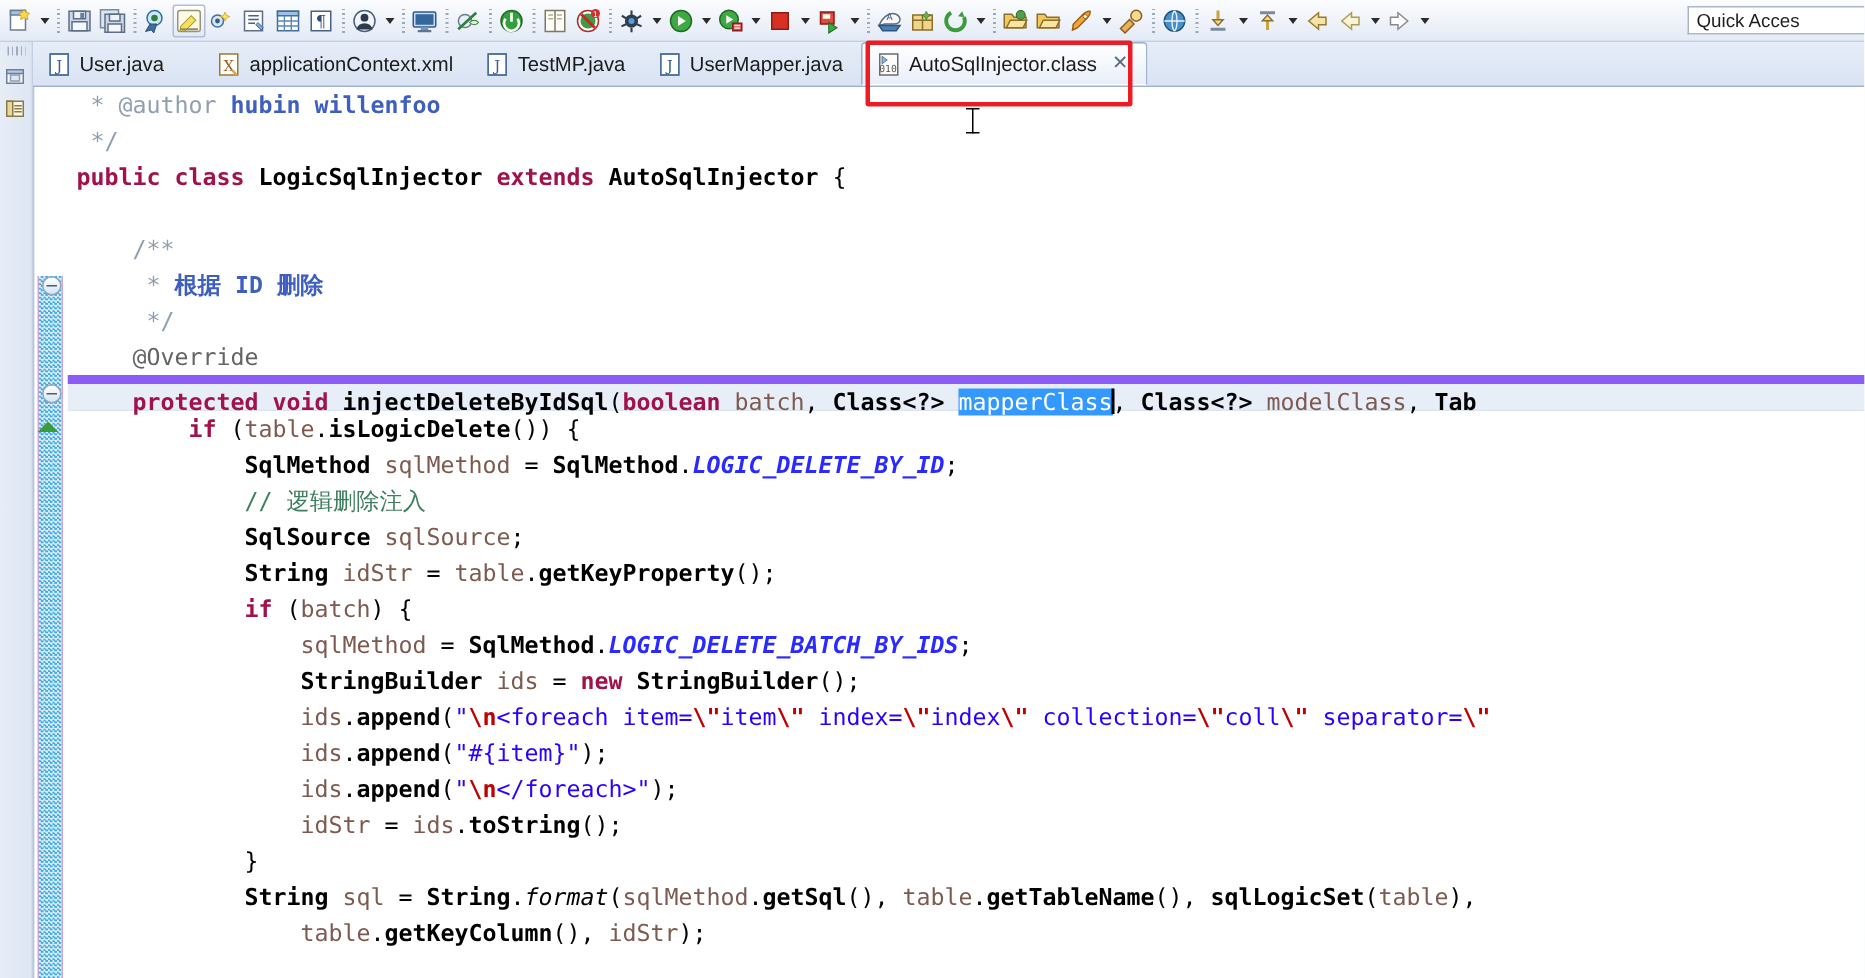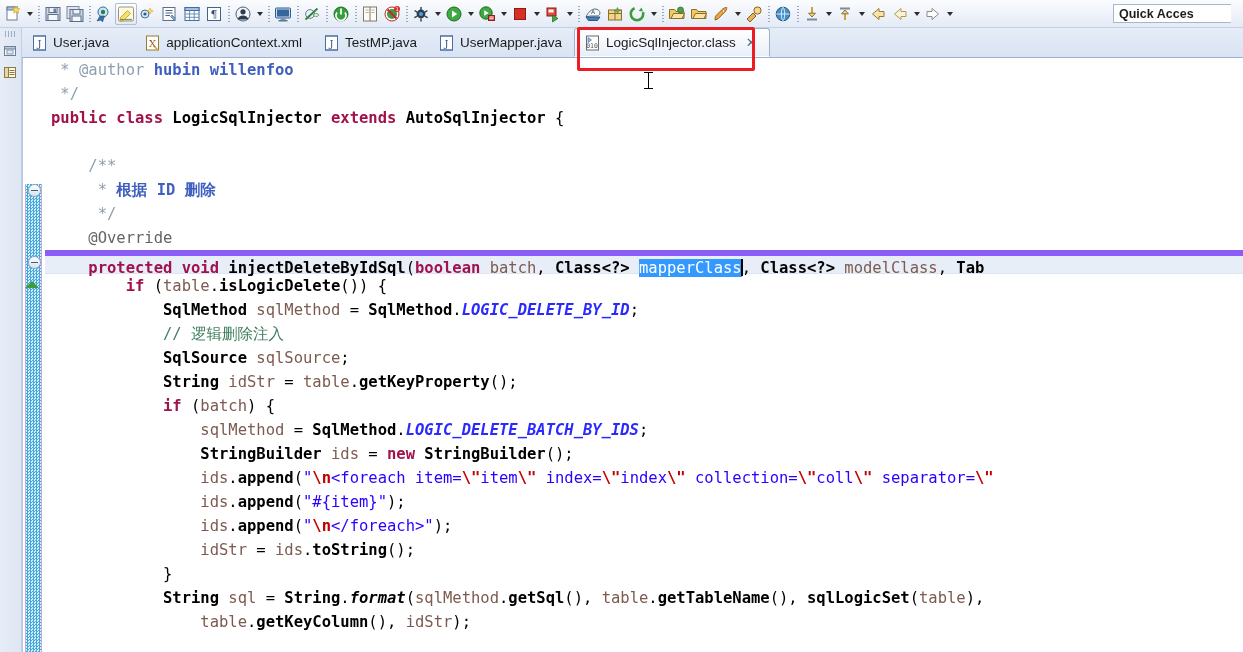--- a/index.html
+++ b/index.html
@@ -58,22 +58,21 @@
     display: flex; align-items: center; justify-content: center;
   }
   .tb-sep i {
     display: block;
     width: 2px; height: 16px;
     background-image: repeating-linear-gradient(180deg,#9aa8bd 0 1px, transparent 1px 3px);
   }
   .qa-wrap {
     margin-left: auto;
     display: flex; align-items: flex-end;
-    padding-right: 12px;
-    font-weight: bold;
+    padding-right: 0px;
   }
   .qa-box {
     width: 118px; height: 19px;
     background: #ffffff;
     border: 1px solid #a9b6c9;
     border-right: none;
     box-sizing: border-box;
     font-size: 12.5px;
     color: #1d1d1d;
     line-height: 18px;
@@ -208,21 +207,21 @@
   .typ     { color: #000000; font-weight: bold; }
   .var     { color: #7d5a4f; }
   .cmt     { color: #3f7f5f; }
   .jdoc    { color: #8f9fb0; }
   .jdoctag { color: #8f9fb0; }
   .jdocval { color: #3f5fbf; font-weight: bold; }
   .ann     { color: #646464; margin-top: 11px; }
   .str     { color: #2a00ff; }
   .esc     { color: #c00000; font-weight: bold; }
   .stat    { color: #2a2aff; font-style: italic; font-weight: bold; }
-  .statm   { color: #000000; font-style: italic; font-weight: bold; }
+  .statm   { color: #000000; font-style: italic; font-weight: normal; }
   .sel     { background: #3399ff; color: #ffffff; }
   .caret {
     display: inline-block;
     width: 0; border-left: 2px solid #000;
     height: 17px; vertical-align: -3px;
     margin: 0 -1px;
   }
 
   
   .annot-rect {
@@ -673,21 +672,21 @@
             <text x="7.5" y="12" font-size="10" text-anchor="middle" fill="#3a5f92" font-family="DejaVu Serif, serif">J</text>
           </svg>
           <span>UserMapper.java</span>
         </div>
         <div class="tab active">
           <svg class="ficon" viewBox="0 0 15 16">
             <rect x="1.5" y="1" width="12" height="14" fill="#fdfdfd" stroke="#6b6b6b"></rect>
             <text x="7" y="13" font-size="6.5" text-anchor="middle" fill="#555" font-family="DejaVu Sans Mono, monospace">010</text>
             <path d="M3 2.5l3.5 2.5L3 7.5z" fill="#8fb4dd" stroke="#4a6fa0" stroke-width=".6"></path>
           </svg>
-          <span>LogicSqlInjector.class</span>
+          <span>AutoSqlInjector.class</span>
           <span class="tclose">✕</span>
         </div>
       </div>
   </div>
 
   <div class="editor">
     <div class="gutter">
       <div class="gutter-hatch"></div>
       <div id="fold-host">
           <div class="fold-marker" style="left: 5px; top: 126px;"></div>

